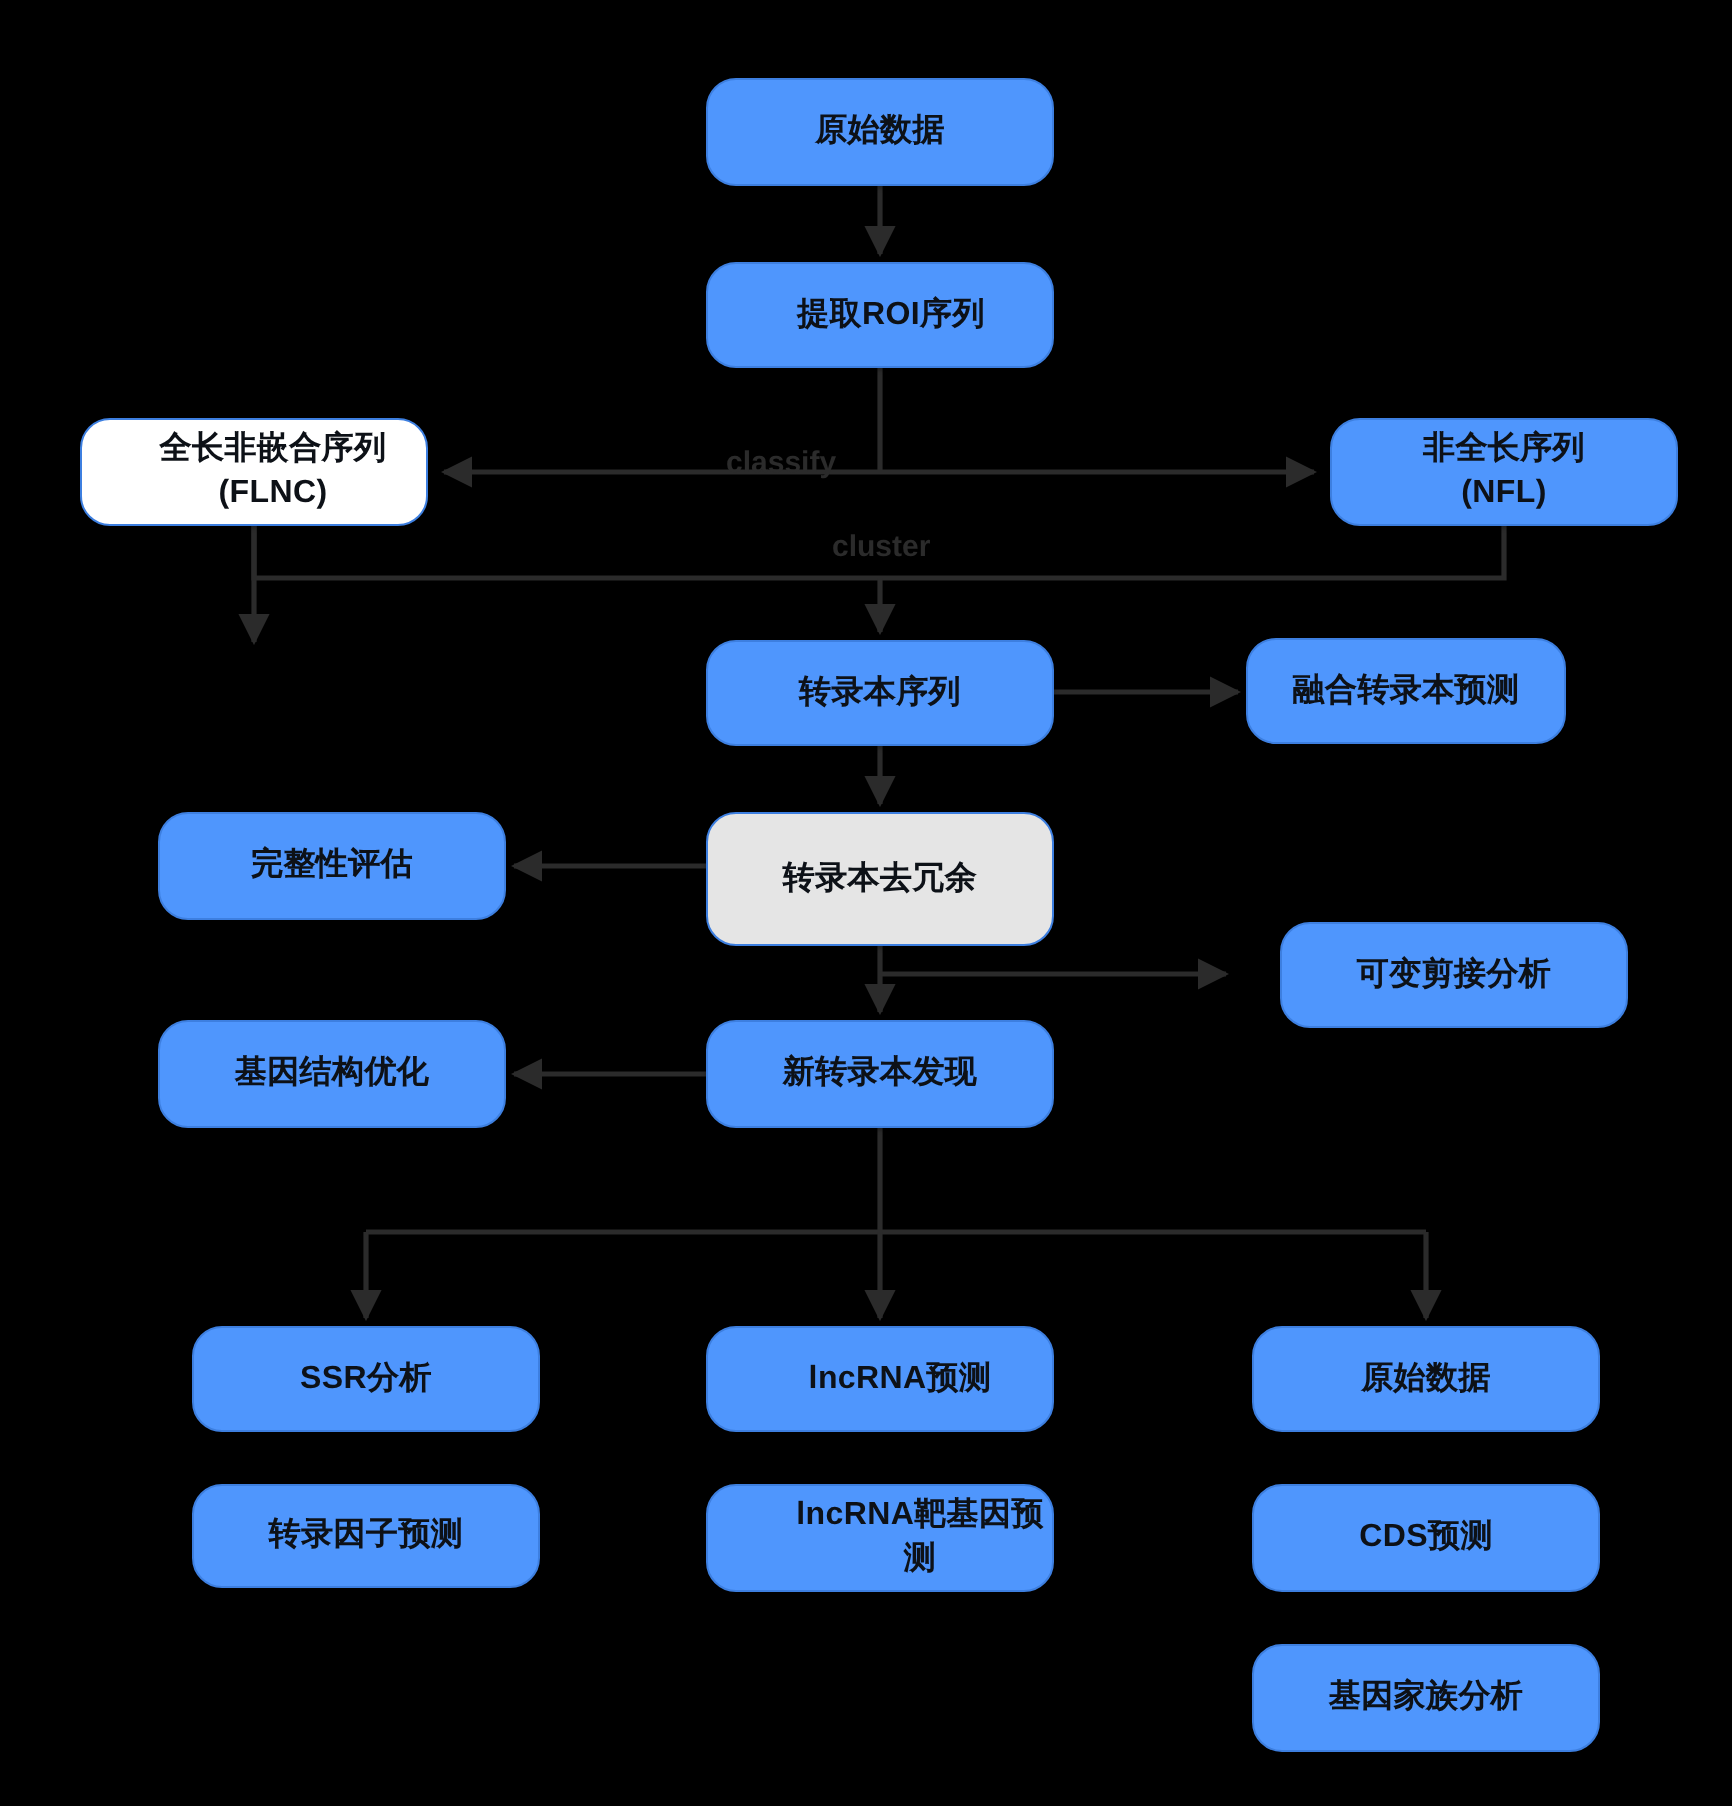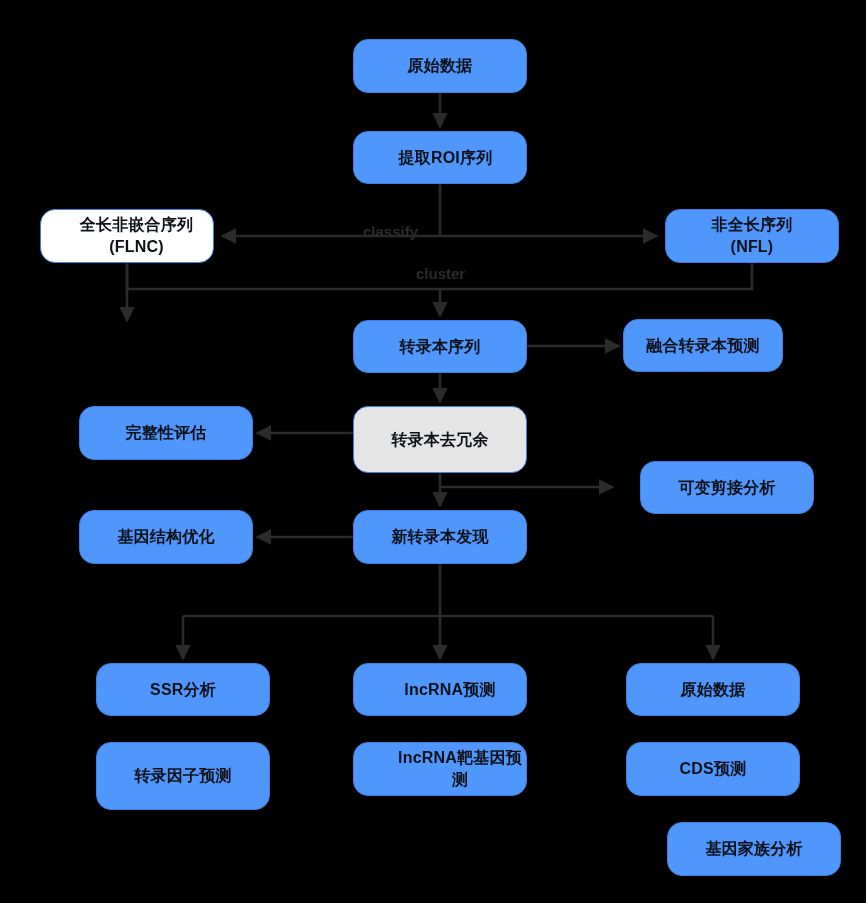--- a/index.html
+++ b/index.html
@@ -105,21 +105,21 @@
   <div class="node" style="left: 353px; top: 320px; width: 174px; height: 53px; background: rgb(79, 150, 253); border-color: rgb(61, 127, 224); color: rgb(13, 17, 23);">转录本序列</div>
   <div class="node" style="left: 623px; top: 319px; width: 160px; height: 53px; background: rgb(79, 150, 253); border-color: rgb(61, 127, 224); color: rgb(13, 17, 23);">融合转录本预测</div>
   <div class="node" style="left: 79px; top: 406px; width: 174px; height: 54px; background: rgb(79, 150, 253); border-color: rgb(61, 127, 224); color: rgb(13, 17, 23);">完整性评估</div>
   <div class="node" style="left: 353px; top: 406px; width: 174px; height: 67px; background: #e5e5e5; border-color: rgb(61, 127, 224); color: rgb(13, 17, 23);">转录本去冗余</div>
   <div class="node" style="left: 617px; top: 461px; width: 174px; height: 53px; background: rgb(79, 150, 253); border-color: rgb(61, 127, 224); color: rgb(13, 17, 23); margin-left: 23px;">可变剪接分析</div>
   <div class="node" style="left: 79px; top: 510px; width: 174px; height: 54px; background: rgb(79, 150, 253); border-color: rgb(61, 127, 224); color: rgb(13, 17, 23);">基因结构优化</div>
   <div class="node" style="left: 353px; top: 510px; width: 174px; height: 54px; background: rgb(79, 150, 253); border-color: rgb(61, 127, 224); color: rgb(13, 17, 23);">新转录本发现</div>
   <div class="node" style="left: 96px; top: 663px; width: 174px; height: 53px; background: rgb(79, 150, 253); border-color: rgb(61, 127, 224); color: rgb(13, 17, 23);">SSR分析</div>
   <div class="node" style="left: 353px; top: 663px; width: 174px; height: 53px; background: rgb(79, 150, 253); border-color: rgb(61, 127, 224); color: rgb(13, 17, 23); padding-left: 20px;">lncRNA预测</div>
   <div class="node" style="left: 626px; top: 663px; width: 174px; height: 53px; background: rgb(79, 150, 253); border-color: rgb(61, 127, 224); color: rgb(13, 17, 23);">原始数据</div>
-  <div class="node" style="left: 96px; top: 742px; width: 174px; height: 68px; background: rgb(79, 150, 253); border-color: rgb(61, 127, 224); color: rgb(13, 17, 23);">转录因子预测</div>
+  <div class="node" style="left: 96px; top: 742px; width: 174px; height: 52px; background: rgb(79, 150, 253); border-color: rgb(61, 127, 224); color: rgb(13, 17, 23);">转录因子预测</div>
   <div class="node" style="left: 353px; top: 742px; width: 174px; height: 54px; background: rgb(79, 150, 253); border-color: rgb(61, 127, 224); color: rgb(13, 17, 23); padding-left: 40px;">lncRNA靶基因预测</div>
   <div class="node" style="left: 626px; top: 742px; width: 174px; height: 54px; background: rgb(79, 150, 253); border-color: rgb(61, 127, 224); color: rgb(13, 17, 23);">CDS预测</div>
-  <div class="node" style="left: 626px; top: 822px; width: 174px; height: 54px; background: rgb(79, 150, 253); border-color: rgb(61, 127, 224); color: rgb(13, 17, 23); margin-left: 41px;">基因家族分析</div>
+  <div class="node" style="left: 626px; top: 822px; width: 174px; height: 54px; background: rgb(79, 150, 253); border-color: rgb(61, 127, 224); color: rgb(13, 17, 23);">基因家族分析</div>
 
   <div class="edge-label" style="left: 363px; top: 200px; color: rgb(43, 43, 43); margin-top: 23px;">classify</div>
   <div class="edge-label" style="left: 416px; top: 265px; color: rgb(43, 43, 43);">cluster</div>
 
 </div>
 
 </body></html>

